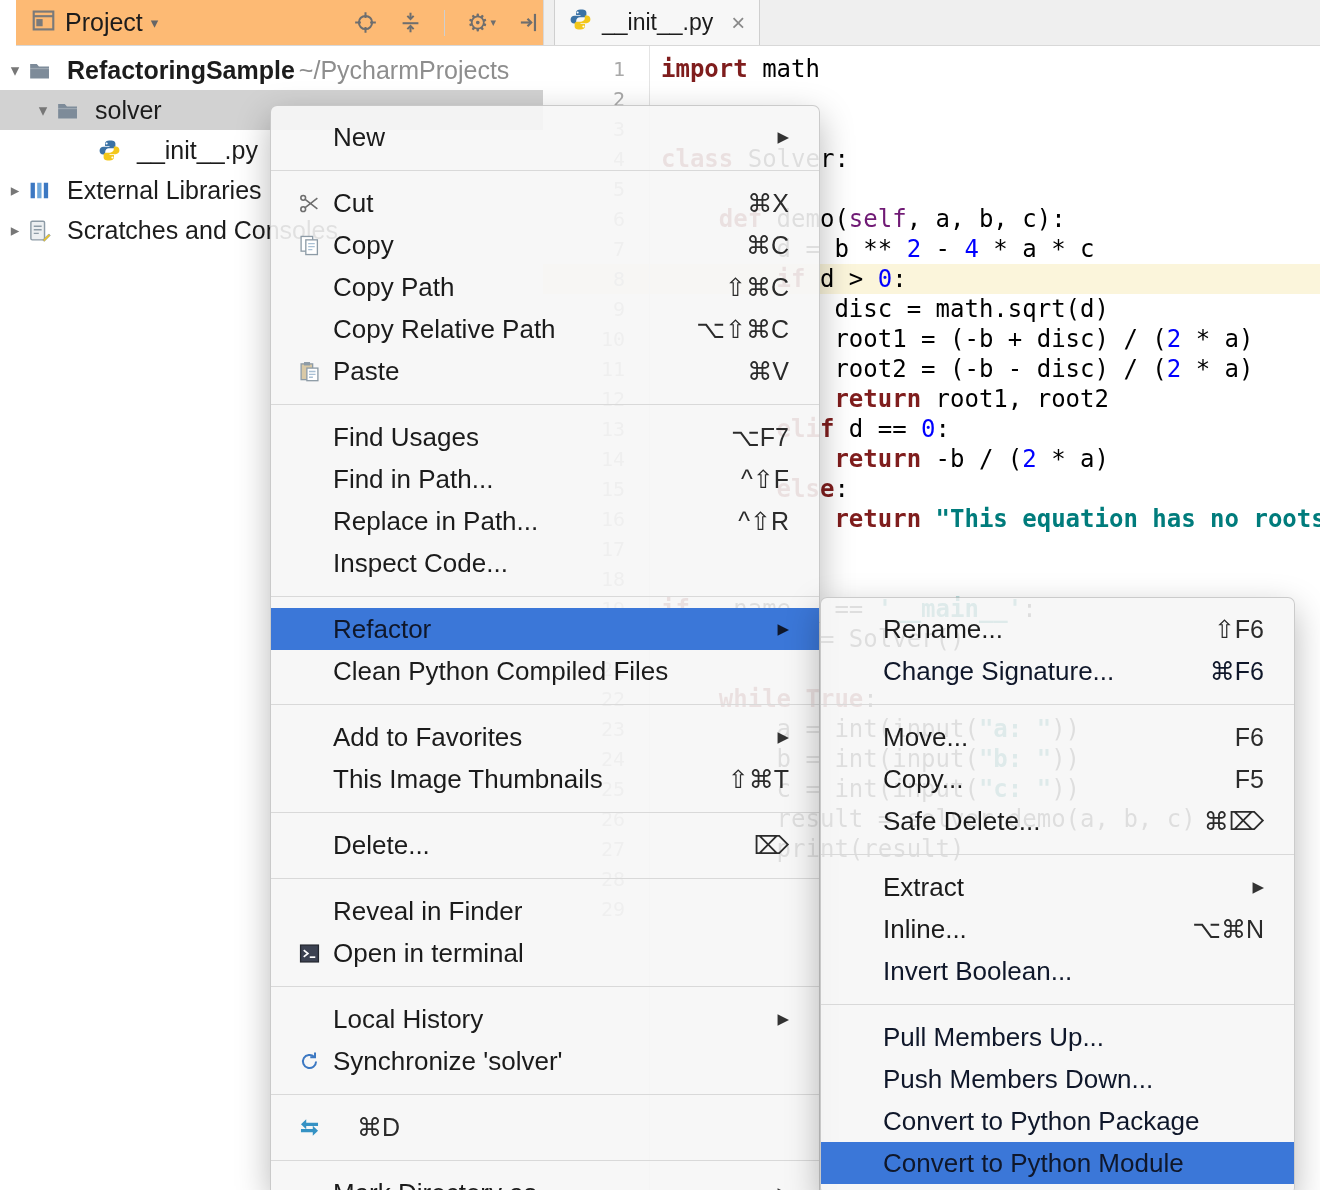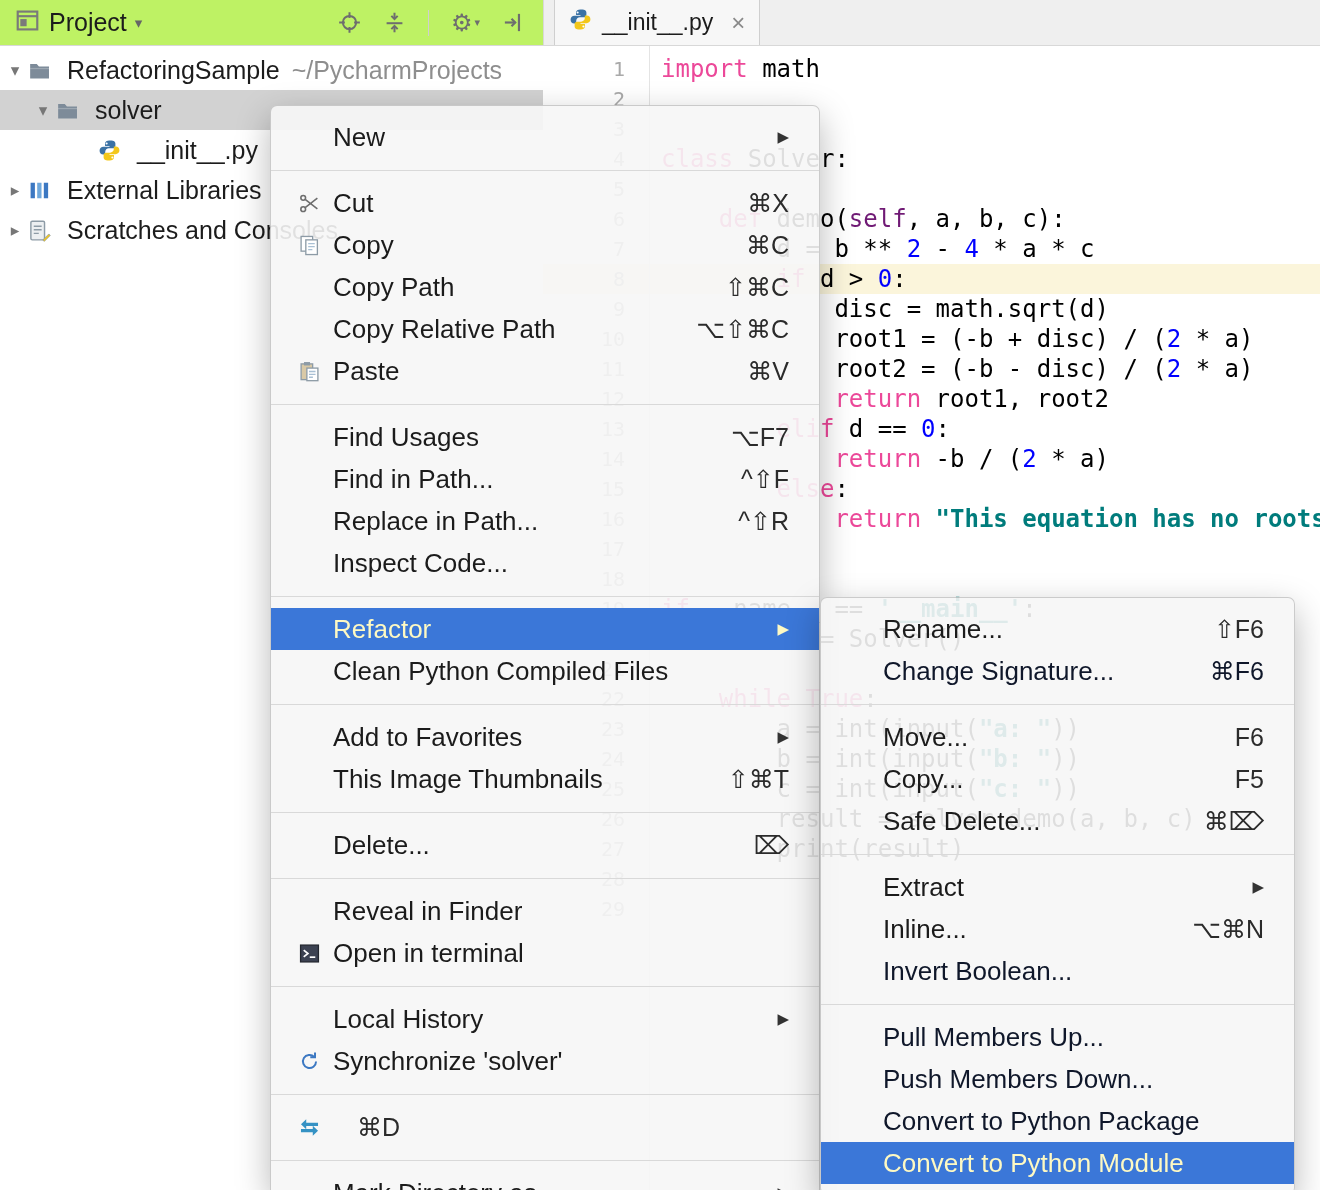--- a/index.html
+++ b/index.html
@@ -1,59 +1,59 @@
 <!DOCTYPE html>
 <html><head>
 <meta charset="utf-8">
 <style>
 *{box-sizing:border-box;margin:0;padding:0}
 html,body{width:1320px;height:1190px;overflow:hidden;background:#fff;font-family:"Liberation Sans",sans-serif}
 
-.topbar{position:absolute;left:0;top:0;width:543px;height:46px;background:#bef264;border-bottom:1px solid #D8D8D8;display:flex;align-items:center;padding:0 14px 0 16px}
+.topbar{position:absolute;left:16px;top:0;width:543px;height:46px;background:#fdba74;border-bottom:1px solid #D8D8D8;display:flex;align-items:center;padding:0 14px 0 16px}
 .proj-label{font-size:25px;color:#1c1c1c;margin:0 8px 0 10px}
 .caret{color:#666;font-size:15px}
 .tb-icons{margin-left:auto;display:flex;align-items:center;gap:22px;padding-right:4px}
 .tbi{display:flex;align-items:center}
 .tb-divider{width:1px;height:26px;background:#CFCFCF}
 .tabbar{position:absolute;left:543px;top:0;right:0;height:46px;background:#EFEFEF;border-bottom:1px solid #D8D8D8;border-left:1px solid #D8D8D8;display:flex;align-items:stretch;padding-left:10px}
 .tab{display:flex;align-items:center;gap:10px;padding:0 14px;background:#F7F7F7;border-left:1px solid #CFCFCF;border-right:1px solid #CFCFCF;font-size:23px;color:#1c1c1c}
 .tab .close{color:#8a8a8a;font-size:24px;margin-left:8px;line-height:1}
 
 .panel{position:absolute;left:0;top:46px;width:543px;bottom:0;background:#FFF;overflow:hidden;padding-top:4px}
 .trow{height:40px;display:flex;align-items:center;font-size:25px;color:#1c1c1c;white-space:nowrap}
 .trow.sel{background:#D2D2D2}
 .trow .chev{width:26px;flex:none;color:#777;font-size:17px;text-align:center}
 .trow .ticon{width:30px;flex:none;display:flex;align-items:center;margin-right:9px}
-.trow .suffix{color:#8E8E8E;margin-left:12px}
+.trow .suffix{color:#8E8E8E;margin-left:4px}
 .ticon svg{width:23px;height:23px}
 .tbi svg{width:23px;height:23px}
 
 .editor{position:absolute;left:543px;top:46px;right:0;bottom:0;background:#fff;font-family:"DejaVu Sans Mono","Liberation Mono",monospace}
 .curline{position:absolute;left:0;right:0;height:30px;background:#FBF5DB}
 .gutter{position:absolute;left:0;top:0;bottom:0;width:107px;padding:8px 24px 0 0;text-align:right;font-size:20px;line-height:30px;color:#A9A9A9;border-right:1px solid #E4E4E4}
 .gl{height:30px}
 .codewrap{position:absolute;left:108px;top:8px;right:0;bottom:0;padding-left:10px;font-size:24px;line-height:30px;color:#000;white-space:pre;overflow:hidden}
 .cl{height:30px}
-.tok-k{color:#ec4899;font-weight:normal}
+.tok-k{color:#7f1d1d;font-weight:bold}
 .tok-n{color:#0000FF}
 .tok-s{color:#007C7C;font-weight:bold}
 .tok-se{color:#701a75}
 .tok-t{color:#000}
 
 .menu{position:absolute;background:rgba(246,246,246,0.90);border:1px solid rgba(0,0,0,0.18);box-shadow:0 12px 34px rgba(0,0,0,0.28);padding-top:10px;z-index:10}
 #context-menu{left:270px;top:105px;width:550px;height:1085px;overflow:hidden;border-radius:7px 7px 0 0;border-bottom:none}
 #refactor-submenu{left:820px;top:597px;width:475px;border-radius:7px;z-index:11;padding-bottom:10px}
 .mi{height:42px;display:flex;align-items:center;padding:0 30px 0 28px;font-size:26px;color:#1b1b1b}
 .mi .ic{width:34px;flex:none;display:flex;align-items:center}
 .mi .ic svg{width:21px;height:21px}
 .mi .lbl{flex:1;white-space:nowrap}
 .mi .sc{margin-left:24px;color:#2b2b2b;white-space:nowrap;font-size:25px}
 .mi .arr{margin-left:24px;font-size:15px;color:#333}
 .mi.hl{background:#3B77D8}
-.mi.hl .lbl,.mi.hl .sc,.mi.hl .arr{color:#fef9c3}
+.mi.hl .lbl,.mi.hl .sc,.mi.hl .arr{color:#0f172a}
 .mi.dis .lbl,.mi.dis .sc{color:#0f172a}
 .msep{height:1px;background:#D9D9D9;margin:11.5px 0}
 .gearwrap{display:flex;align-items:center;gap:2px}
 </style>
 </head>
 <body>
 
 <div class="topbar">
   <span class="ticon"><svg viewBox="0 0 16 16">
         <rect x="1.2" y="1.8" width="13.6" height="12.4" fill="none" stroke="#7A7A7A" stroke-width="1.5"></rect>
@@ -110,21 +110,21 @@
 
 <div class="panel" id="project-tree">
     <div class="trow" style="padding-left: 2px;">
       <span class="chev">▾</span>
       <span class="ticon">
         <svg viewBox="0 0 16 16">
           <path fill="#7D8B99" d="M1.5 13.5v-10h4.6l1.5 1.8h7v8.2z"></path>
           <path fill="#FFFFFF" opacity="0.25" d="M1.5 6.2h13.1v0.9H1.5z"></path>
         </svg>
       </span>
-      <span style="font-weight: normal;">RefactoringSample</span>
+      <span style="font-weight: bold;">RefactoringSample</span>
       <span class="suffix">~/PycharmProjects</span>
     </div>
     <div class="trow sel" style="padding-left: 30px;">
       <span class="chev">▾</span>
       <span class="ticon">
         <svg viewBox="0 0 16 16">
           <path fill="#7D8B99" d="M1.5 13.5v-10h4.6l1.5 1.8h7v8.2z"></path>
           <path fill="#FFFFFF" opacity="0.25" d="M1.5 6.2h13.1v0.9H1.5z"></path>
         </svg>
       </span>

